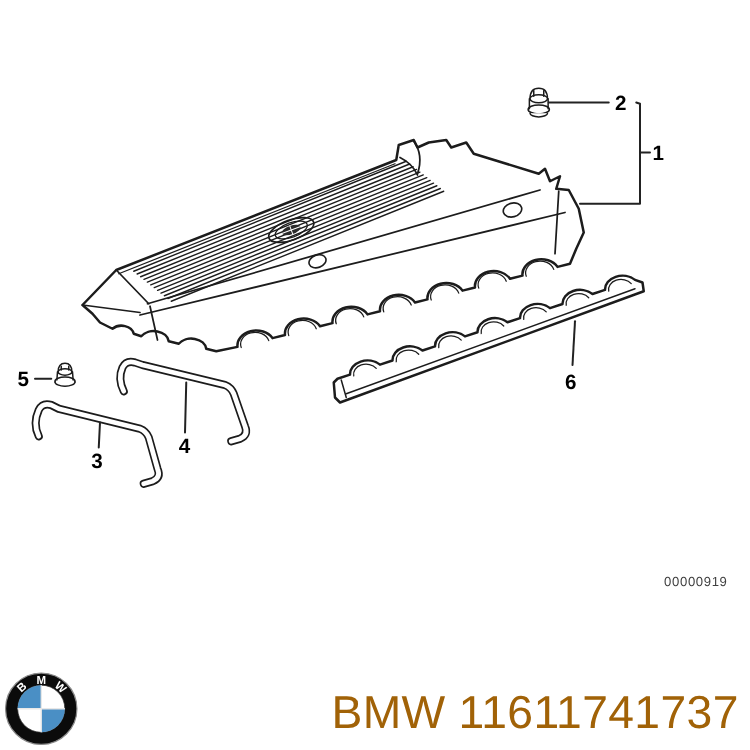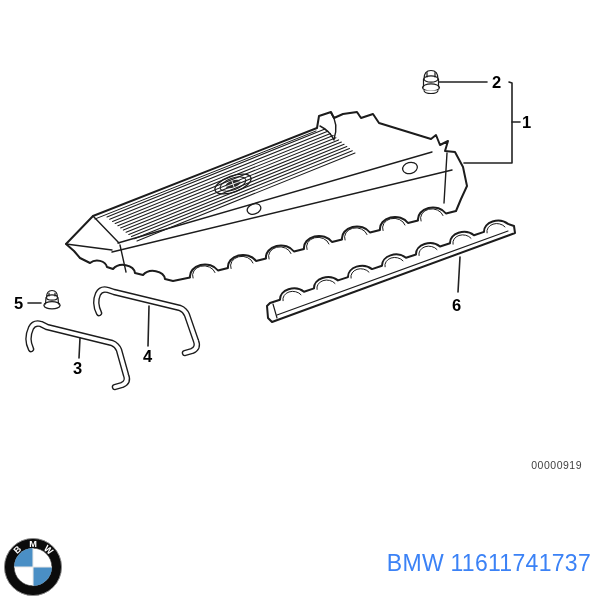--- a/index.html
+++ b/index.html
@@ -10,21 +10,21 @@
     position:relative;overflow:hidden;
   }
   #stage{position:absolute;left:0;top:0;width:600px;height:600px;}
   svg{display:block;}
   .diagram{position:absolute;left:0;top:0;}
   .callout{font-weight:bold;font-size:16.5px;fill:#000000;}
   .drawnum{font-size:10.5px;fill:#3f3f3f;letter-spacing:0.5px;}
   .logo{position:absolute;left:3px;top:537px;}
   .caption{
     position:absolute;top:551px;right:9px;
-    font-size:23px;line-height:1.05;color:#3b82f6;
+    font-size:37px;line-height:1.05;color:#a16207;
     white-space:nowrap;letter-spacing:0.3px;
   }
   .caption .brand{margin-right:0.28em;}
   .logo-letter{font-size:9.5px;font-weight:bold;fill:#ffffff;}
 </style>
 </head>
 <body>
 
 <div id="stage">
 

